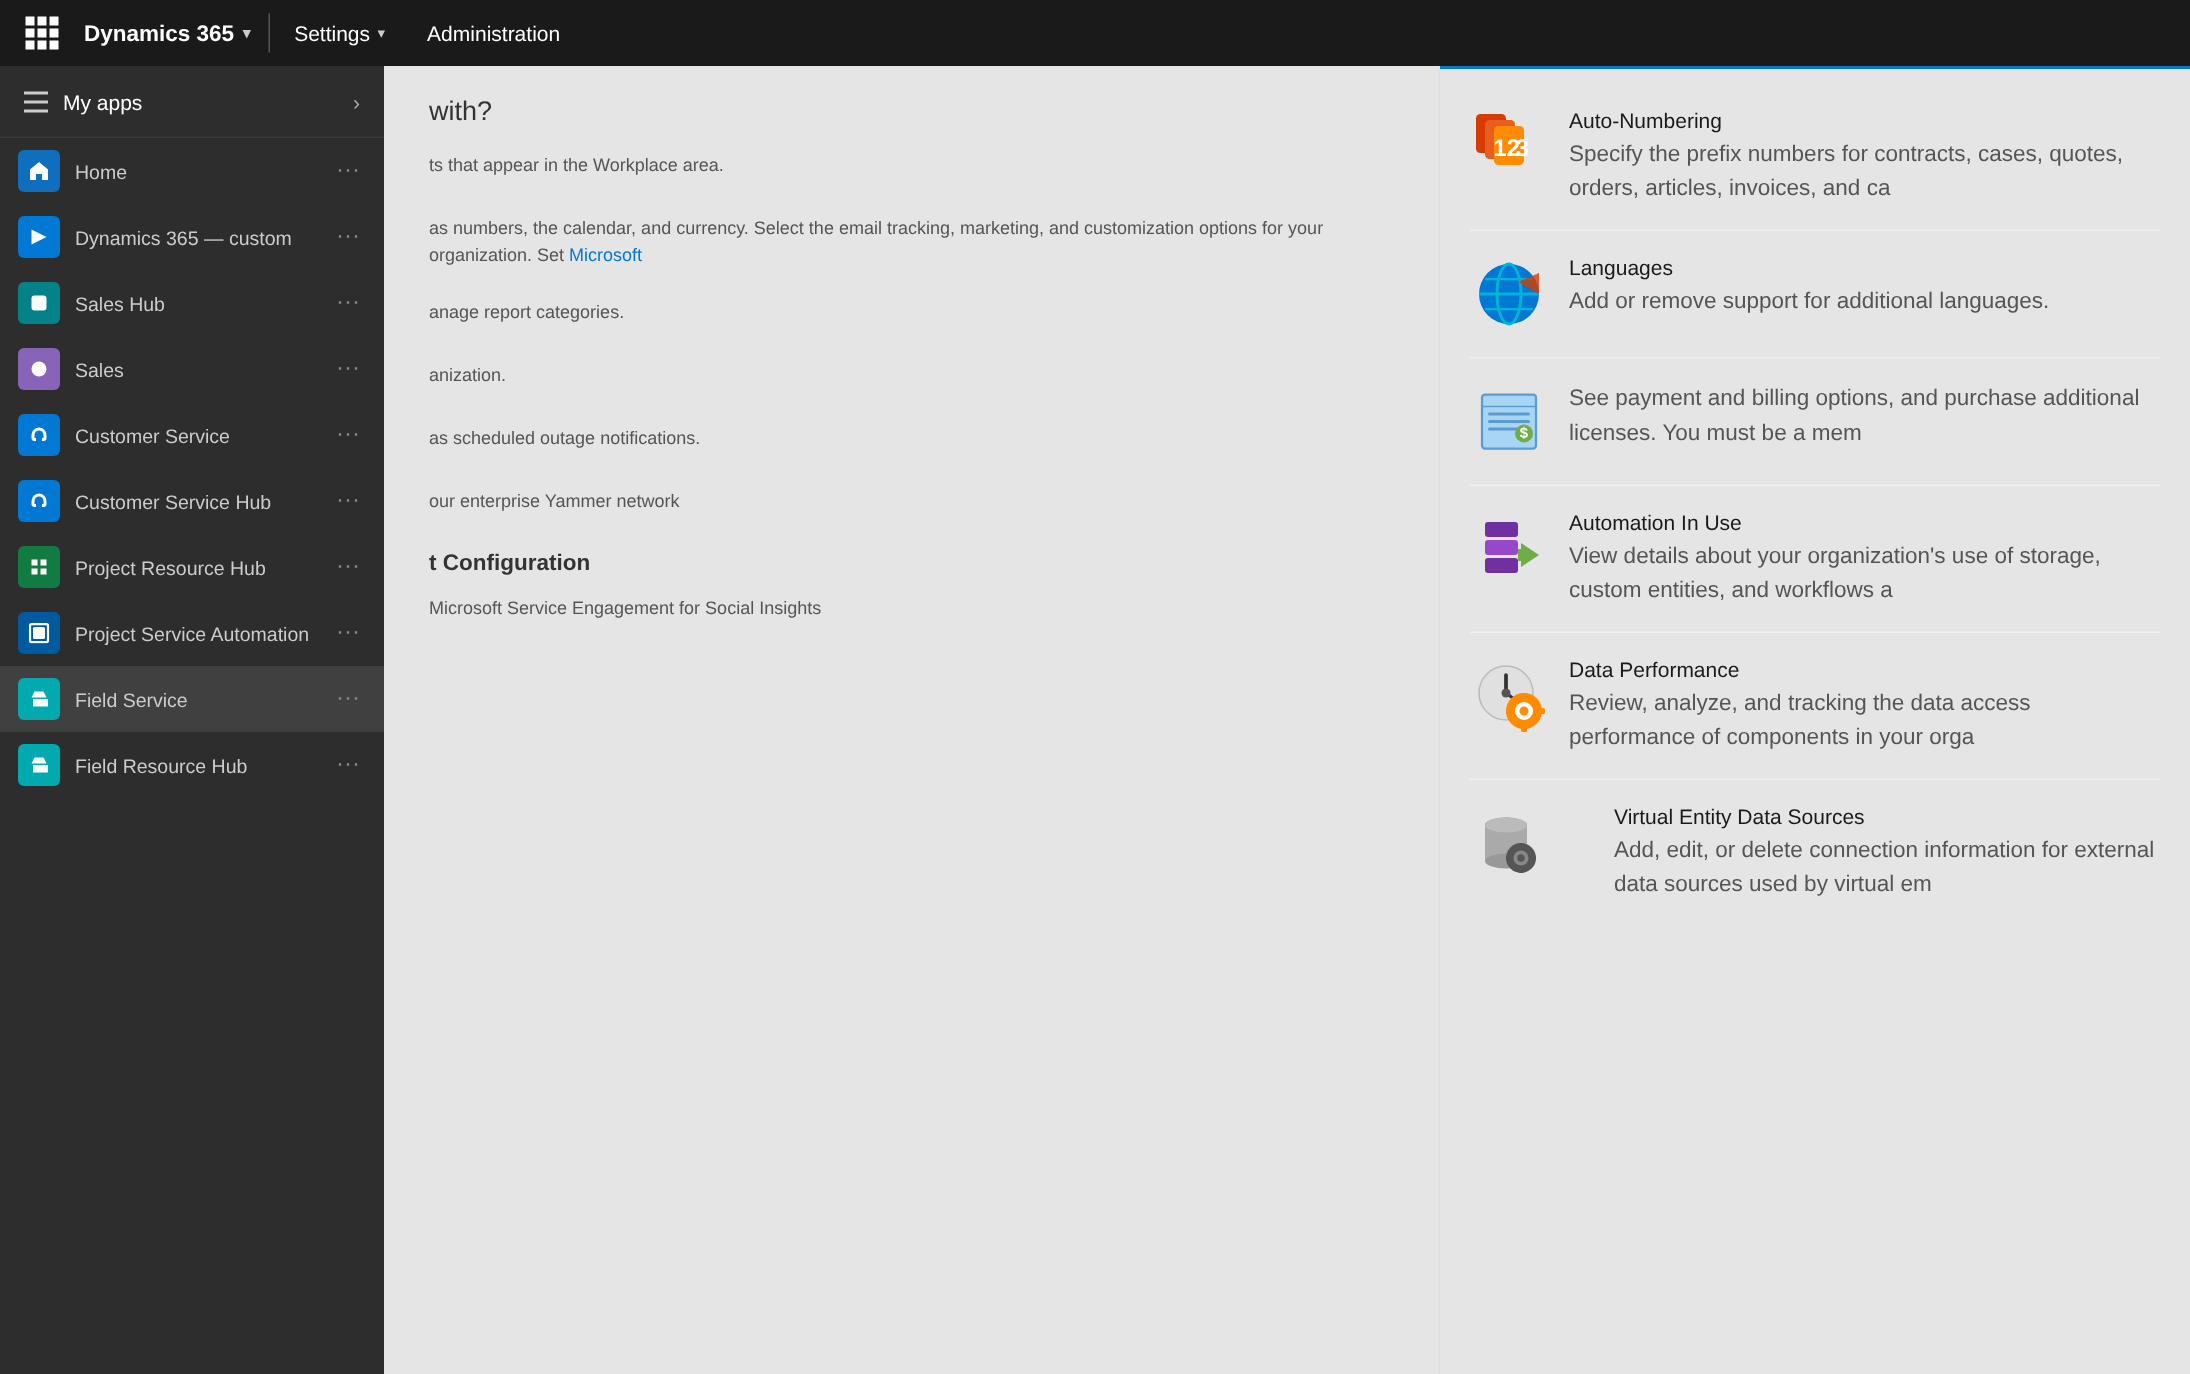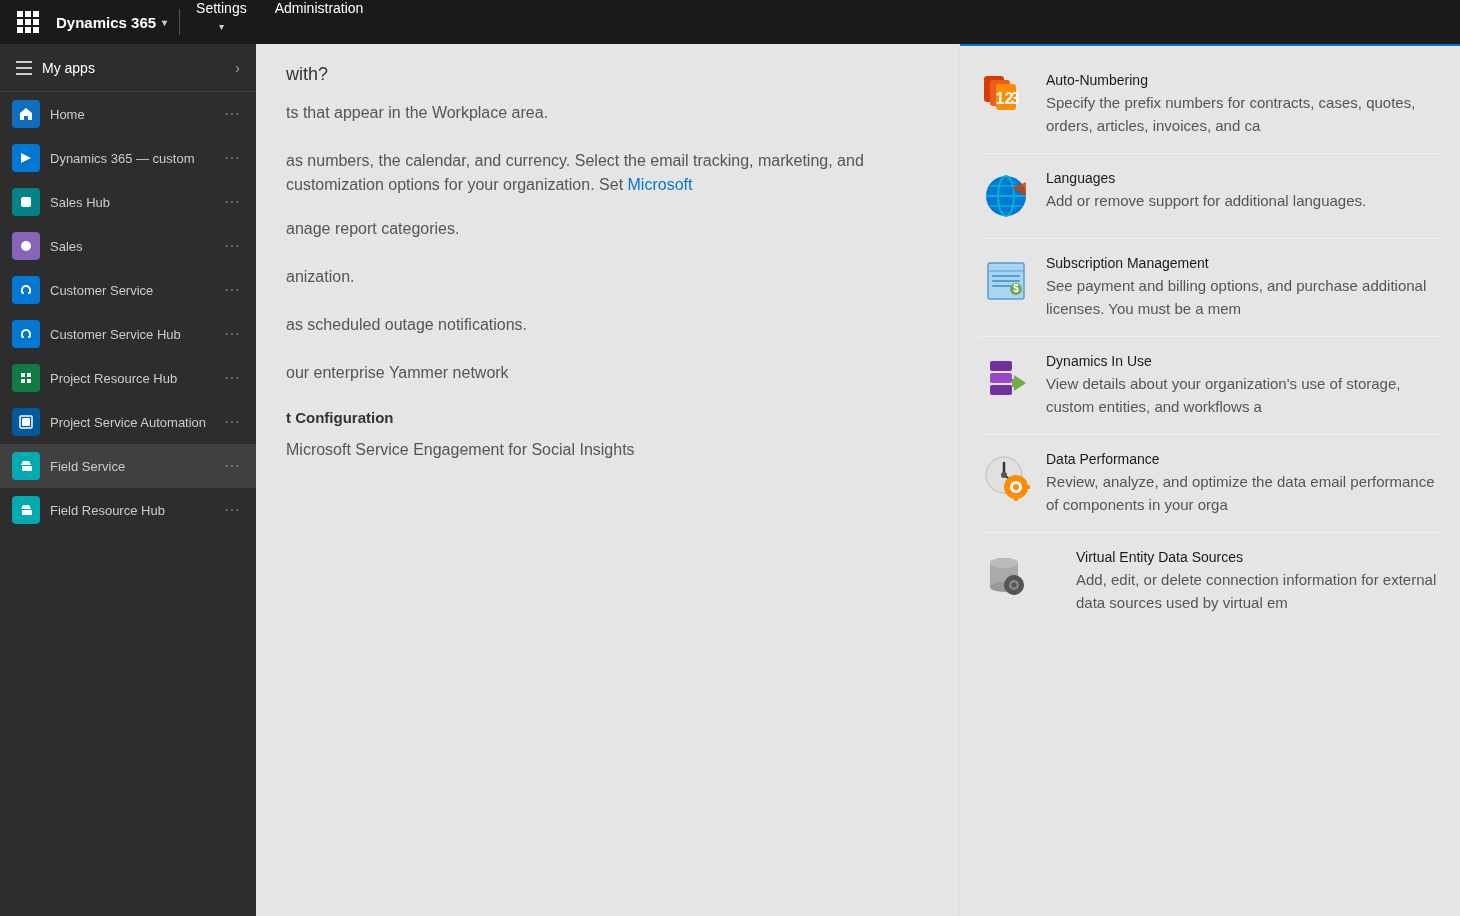--- a/index.html
+++ b/index.html
@@ -26,21 +26,21 @@
       width: 6px; height: 6px; background: #fff; display: block;
     }
     .topbar-app-name {
       display: flex; align-items: center; color: #fff; font-size: 15px; font-weight: 700;
       padding: 0 10px; cursor: pointer; height: 44px; gap: 6px;
     }
     .topbar-app-name .chevron { font-size: 10px; color: #ccc; }
     .topbar-divider { width: 1px; background: #555; height: 26px; margin: 0 2px; }
     .topbar-nav-item {
       display: flex; align-items: center; color: #fff; font-size: 14px;
-      padding: 0 14px; height: 44px; cursor: pointer; gap: 5px; flex-direction: column;
+      padding: 0 14px; height: 44px; cursor: pointer; gap: 5px;
     }
     .topbar-nav-item .chevron { font-size: 10px; color: #ccc; }
 
     
     .sidebar {
       position: absolute; top: 44px; left: 0; width: 256px; height: calc(916px - 44px);
       background: #2d2d2d; display: flex; flex-direction: column;
     }
     .sidebar-myapps {
       display: flex; align-items: center; color: #fff; font-size: 14px;
@@ -88,21 +88,21 @@
     }
 
     
     .left-content {
       flex: 1; padding: 20px 30px; border-right: 1px solid #e0e0e0;
     }
     .section-title-partial {
       font-size: 15px; color: #333; font-weight: 600; margin-bottom: 12px;
     }
     .section-text {
-      font-size: 16px; color: #555; line-height: 1.5; margin-bottom: 20px;
+      font-size: 12px; color: #555; line-height: 1.5; margin-bottom: 20px;
     }
     .section-link { color: #0078d4; text-decoration: none; }
 
     
     .right-panel {
       width: 500px; padding: 10px 20px; overflow-y: auto;
     }
     .right-item {
       display: flex; align-items: flex-start; padding: 16px 0;
       border-bottom: 1px solid #f0f0f0; gap: 14px;
@@ -348,39 +348,38 @@
             <rect x="6" y="6" width="36" height="36" rx="2" fill="#a8d5f2" stroke="#5b9bd5" stroke-width="1.5"></rect>
             <line x1="6" y1="14" x2="42" y2="14" stroke="#5b9bd5" stroke-width="1"></line>
             <rect x="10" y="18" width="28" height="2" fill="#5b9bd5" rx="1"></rect>
             <rect x="10" y="23" width="28" height="2" fill="#5b9bd5" rx="1"></rect>
             <rect x="10" y="28" width="20" height="2" fill="#5b9bd5" rx="1"></rect>
             <rect x="28" y="26" width="12" height="12" rx="6" fill="#70ad47"></rect>
             <text x="34" y="35" font-size="10" font-weight="bold" fill="white" text-anchor="middle">$</text>
           </svg>
         </div>
         <div class="right-item-content">
-          <div class="right-item-title">Subscription Management</div>
           <div class="right-item-desc">See payment and billing options, and purchase additional licenses. You must be a mem</div>
         </div>
       </div>
 
       <div class="right-item">
         <div class="right-item-icon">
           <svg width="48" height="48" viewBox="0 0 48 48">
 
             <rect x="8" y="6" width="22" height="10" rx="2" fill="#7030a0"></rect>
             <rect x="8" y="18" width="22" height="10" rx="2" fill="#9747cc"></rect>
             <rect x="8" y="30" width="22" height="10" rx="2" fill="#7030a0"></rect>
 
             <polygon points="32,20 44,28 32,36" fill="#70ad47"></polygon>
             <rect x="30" y="24" width="4" height="8" fill="#70ad47"></rect>
           </svg>
         </div>
         <div class="right-item-content">
-          <div class="right-item-title">Dynamics In Use</div>
+          <div class="right-item-title">Automation In Use</div>
           <div class="right-item-desc">View details about your organization's use of storage, custom entities, and workflows a</div>
         </div>
       </div>
 
       <div class="right-item">
         <div class="right-item-icon">
           <svg width="48" height="48" viewBox="0 0 48 48">
 
             <circle cx="22" cy="22" r="18" fill="#e0e0e0" stroke="#bbb" stroke-width="1"></circle>
             <path d="M22 22 L22 10" stroke="#333" stroke-width="2.5" stroke-linecap="round"></path>
@@ -392,21 +391,21 @@
             <circle cx="34" cy="34" r="3" fill="#ff8c00"></circle>
 
             <rect x="32" y="22" width="4" height="4" fill="#ff8c00" rx="1"></rect>
             <rect x="32" y="44" width="4" height="4" fill="#ff8c00" rx="1"></rect>
             <rect x="22" y="32" width="4" height="4" fill="#ff8c00" rx="1"></rect>
             <rect x="44" y="32" width="4" height="4" fill="#ff8c00" rx="1"></rect>
           </svg>
         </div>
         <div class="right-item-content">
           <div class="right-item-title">Data Performance</div>
-          <div class="right-item-desc">Review, analyze, and optimize the data email performance of components in your orga</div>
+          <div class="right-item-desc">Review, analyze, and tracking the data access performance of components in your orga</div>
         </div>
       </div>
 
       <div class="right-item">
         <div class="right-item-icon">
           <svg width="48" height="48" viewBox="0 0 48 48">
 
             <ellipse cx="22" cy="12" rx="14" ry="5" fill="#888"></ellipse>
             <rect x="8" y="12" width="28" height="24" fill="#aaa"></rect>
             <ellipse cx="22" cy="36" rx="14" ry="5" fill="#999"></ellipse>

